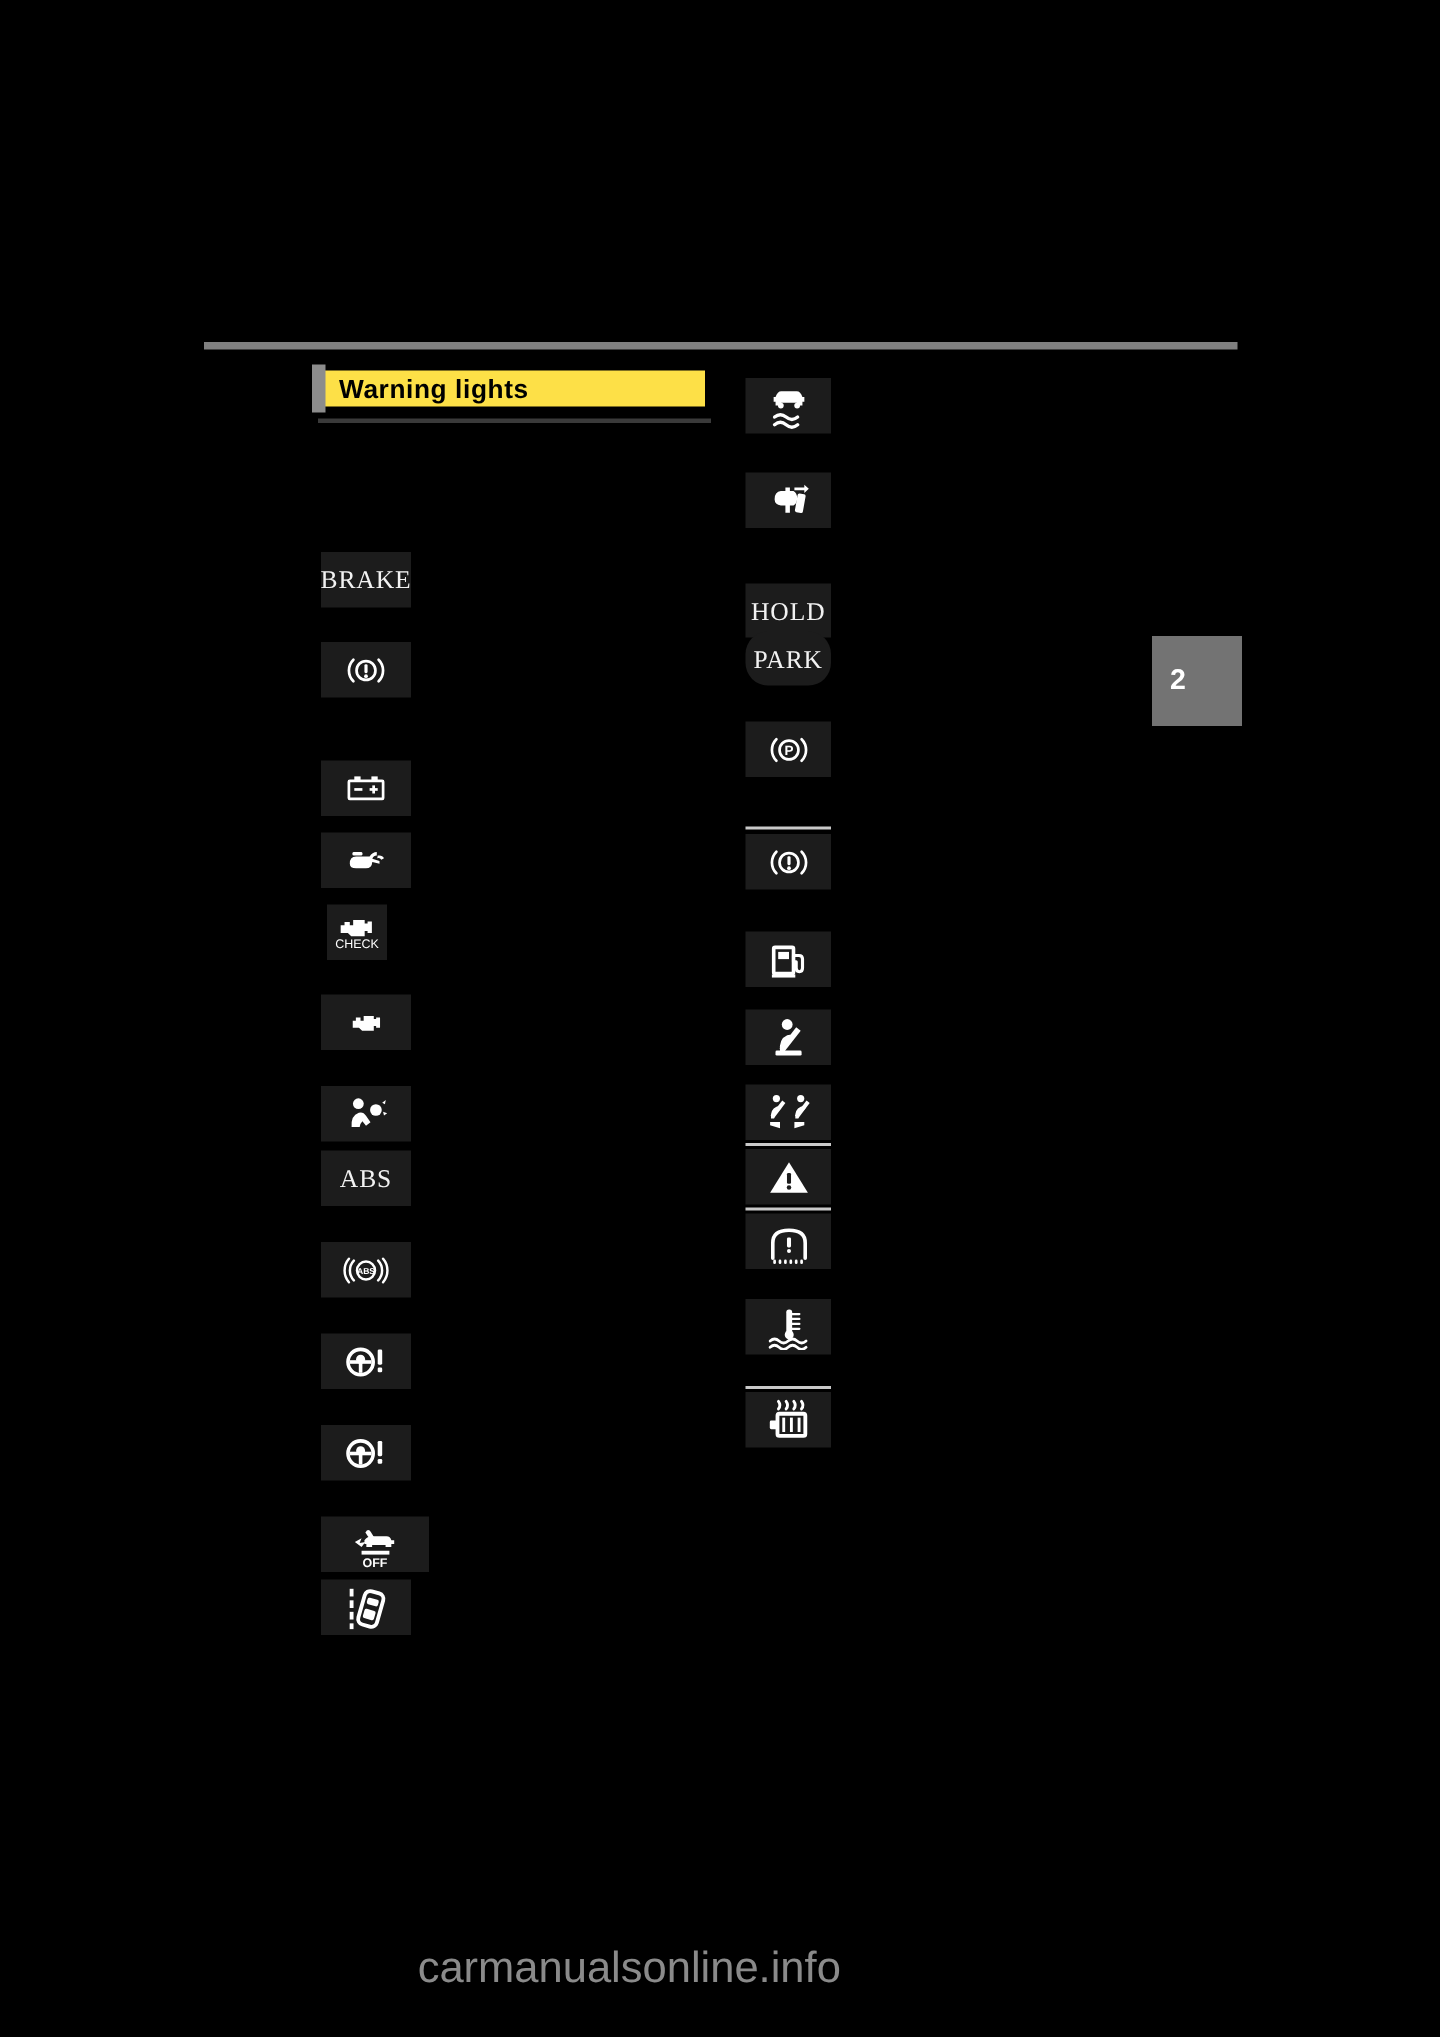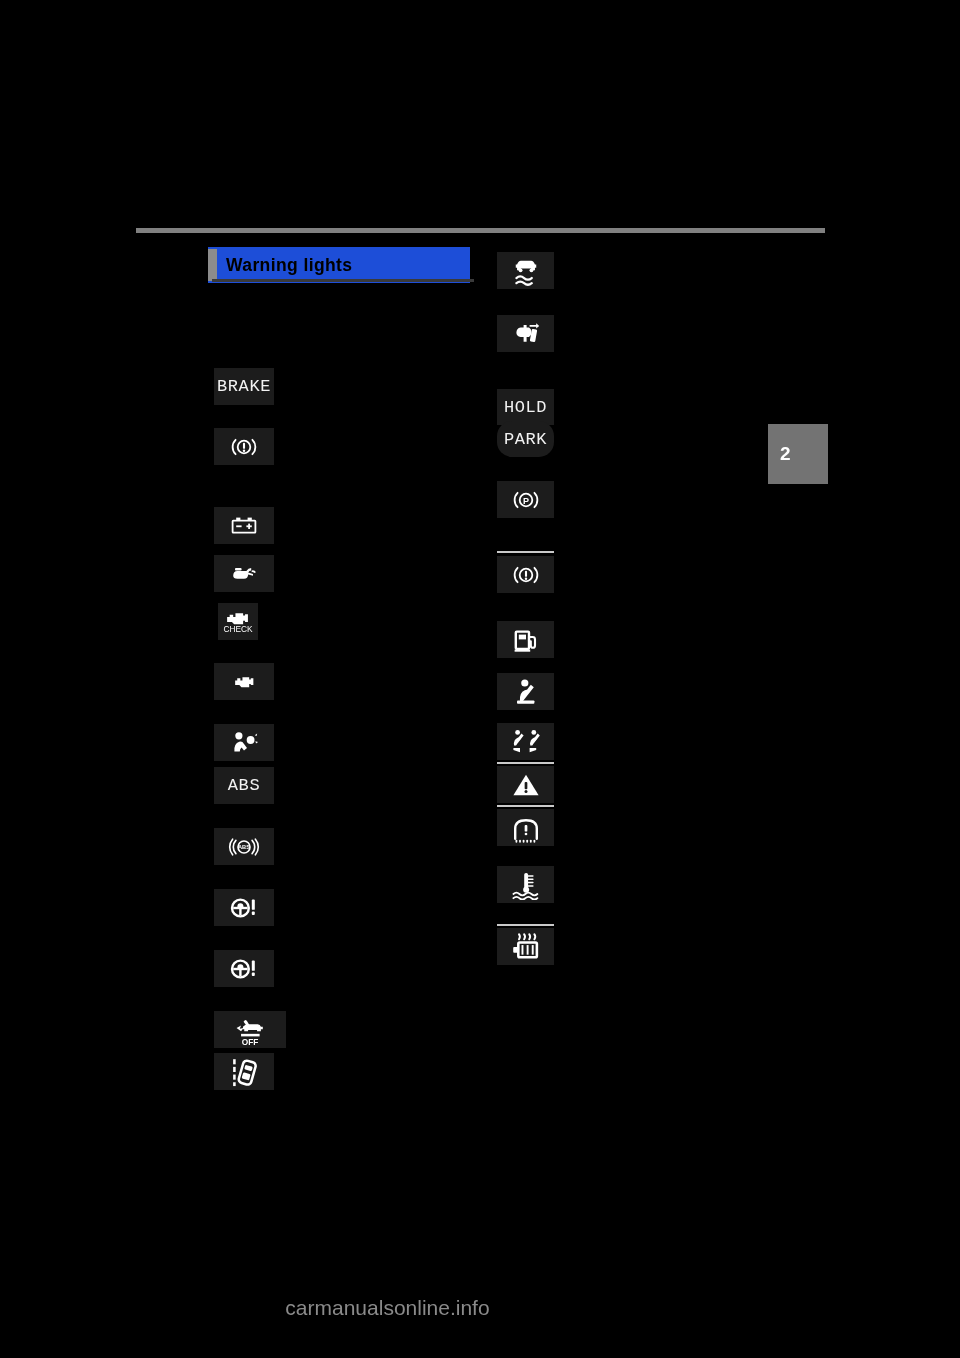--- a/index.html
+++ b/index.html
@@ -31,22 +31,22 @@
     height: 5px;
     background: #808080;
   }
 
   
   .section-header {
     position: absolute;
     left: 208px;
     top: 247px;
     width: 262px;
-    height: 36px;
-    background: #1d4ed8;
+    height: 24px;
+    background: #fde047;
     display: flex;
     align-items: center;
     text-align: right;
   }
   .section-header .accent {
     width: 9px;
     height: 32px;
     background: #8c8c8c;
     flex: 0 0 auto;
   }
@@ -93,44 +93,45 @@
     align-items: center;
     justify-content: center;
     box-sizing: border-box;
   }
   .icon-tile .glyph-text {
     color: #f2f2f2;
     font-size: 17px;
     font-weight: 500;
     letter-spacing: 0.6px;
     line-height: 1;
-    font-family: Liberation Mono, monospace;
+    font-family: Liberation Serif, serif;
   }
   .icon-tile svg {
     display: block;
   }
 
   
   .hairline {
     position: absolute;
     background: #c9c9c9;
     height: 2px;
   }
 
   
   .watermark {
     position: absolute;
     left: 0;
     top: 1296px;
     width: 775px;
     text-align: center;
     color: #8a8a8a;
-    font-size: 21px;
+    font-size: 29px;
     font-family: "Liberation Sans", sans-serif;
     letter-spacing: 0px;
+    padding-left: 32px;
   }
 </style>
 </head>
 <body>
 
 <div class="page">
 
   <div class="top-rule"></div>
 
   <div class="section-header">

